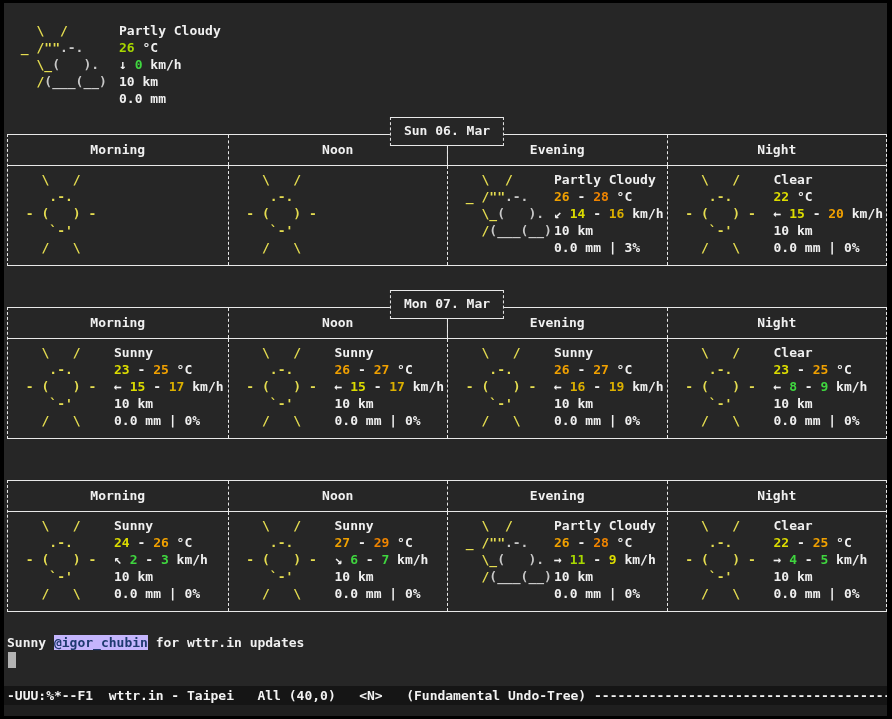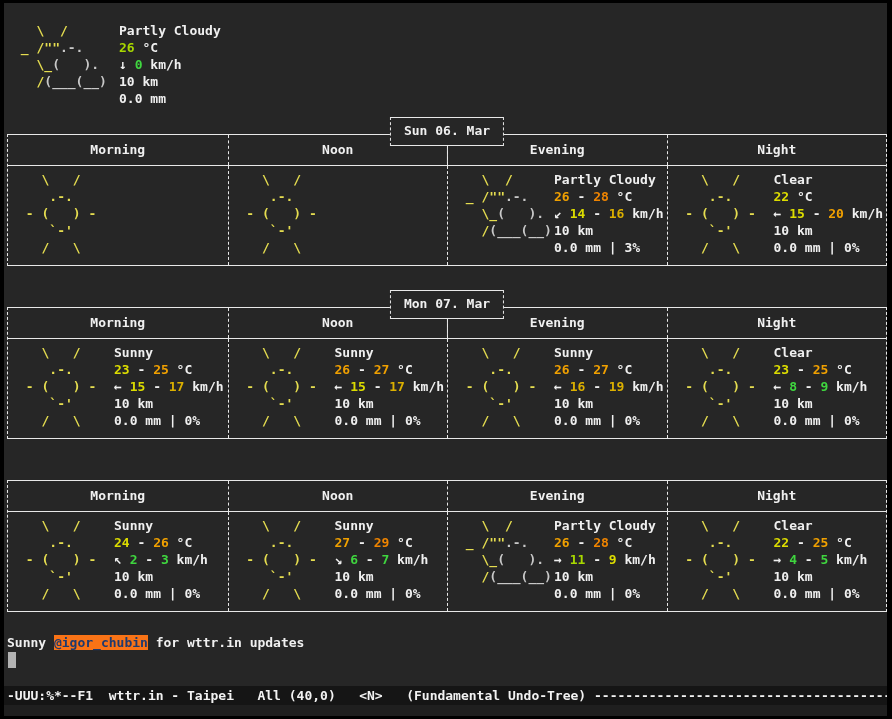--- a/index.html
+++ b/index.html
@@ -22,21 +22,21 @@
   .th:first-child{border-left:none;}
   .tbody{display:grid;grid-template-columns:repeat(4,1fr);}
   .cell{display:flex;padding:5px 0 9px;border-left:1px dashed #e8e8e8;}
   .cell:first-child{border-left:none;}
   .cell .art{width:96px;margin-left:10px;}
   .datebox{position:absolute;top:-17px;left:50%;transform:translateX(-50%);background:#262626;
            border:1px solid #e8e8e8;border-left-style:dashed;border-right-style:dashed;
            padding:4px 13px 6px;z-index:2;white-space:pre;}
   .datebox::after{content:"";position:absolute;top:100%;left:50%;width:1px;height:19px;background:#e8e8e8;}
   .footer{margin-top:22px;white-space:pre;}
-  .mention{background:#f97316;color:#1e3a6f;}
+  .mention{background:#c4b5fd;color:#1e3a6f;}
   .cursor{width:8px;height:16px;background:#b3b3b3;margin-top:1px;margin-left:1px;}
   .modeline{height:19px;background:#151515;color:#f2f2f2;font-size:13px;line-height:19px;
             font-weight:bold;white-space:pre;overflow:hidden;padding-left:3px;}
   .echo{flex:1;background:#1f1f1f;}
 </style>
 </head>
 <body>
 
 <div class="inner">
   <div class="buffer">

